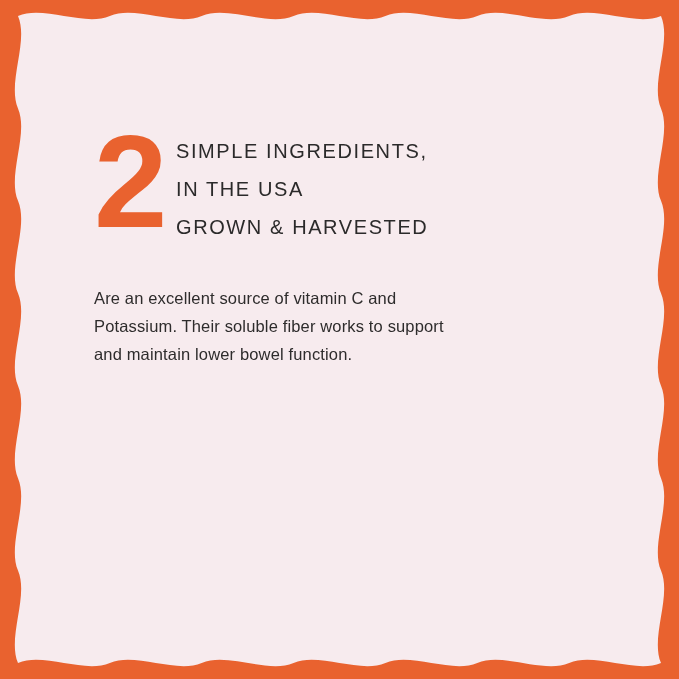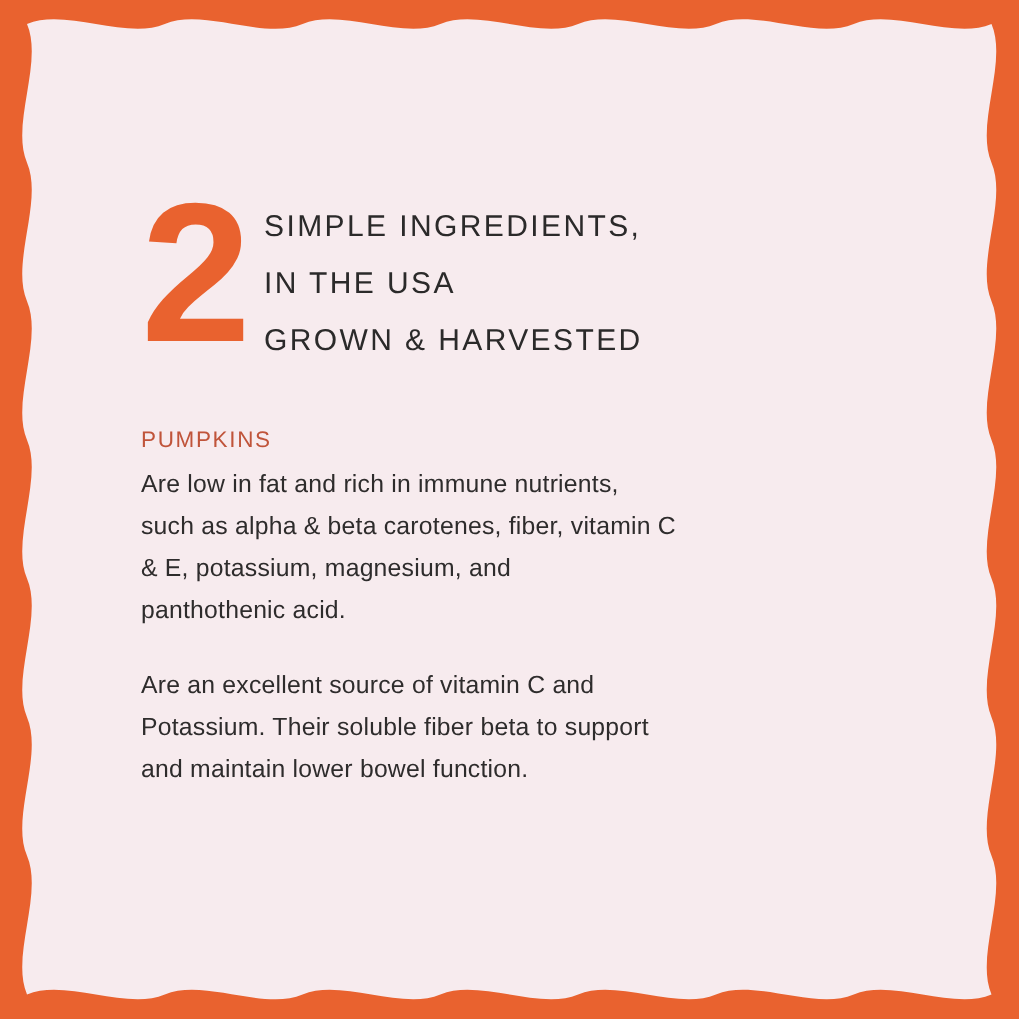--- a/index.html
+++ b/index.html
@@ -137,33 +137,24 @@
       <div id="big-number">2</div>
       <div id="headline-lines">
         <div class="headline-line">SIMPLE INGREDIENTS,</div>
         <div class="headline-line">IN THE USA</div>
         <div class="headline-line">GROWN &amp; HARVESTED</div>
       </div>
     </div>
 
     <div id="sections">
 
-      <div class="section">
-        <div class="section-heading">PUMPKINS</div>
-        <div class="section-body">
-          <span class="bodyline">Are low in fat and rich in immune nutrients,</span>
-          <span class="bodyline">such as alpha &amp; beta carotenes, fiber, vitamin C</span>
-          <span class="bodyline">&amp; E, potassium, magnesium, and</span>
-          <span class="bodyline">panthothenic acid.</span>
-        </div>
-      </div>
 
       <div class="section">
         <div class="section-body">
           <span class="bodyline">Are an excellent source of vitamin C and</span>
-          <span class="bodyline">Potassium. Their soluble fiber beta to support</span>
+          <span class="bodyline">Potassium. Their soluble fiber works to support</span>
           <span class="bodyline">and maintain lower bowel function.</span>
         </div>
       </div>
 
     </div>
   </div>
 </div>
 
 </body></html>

